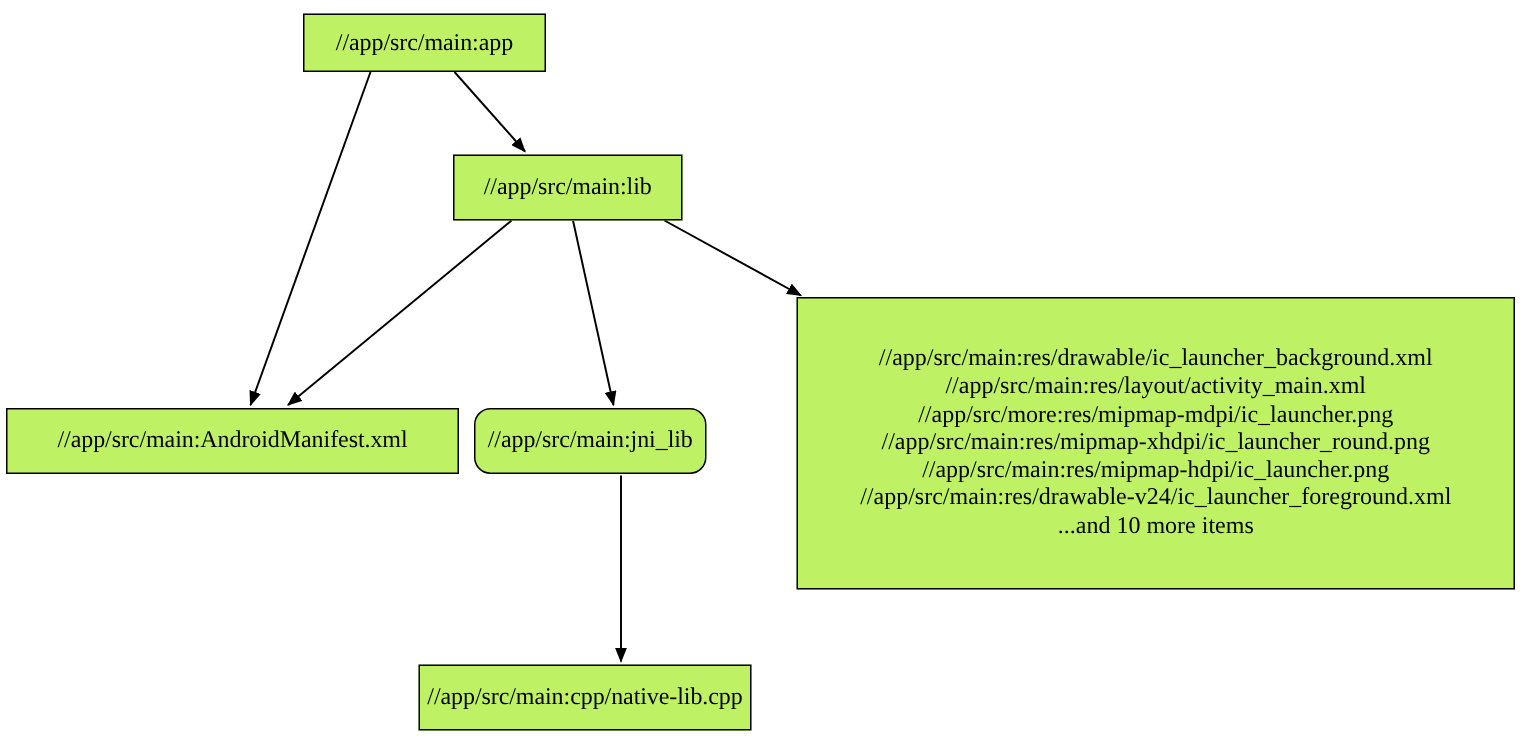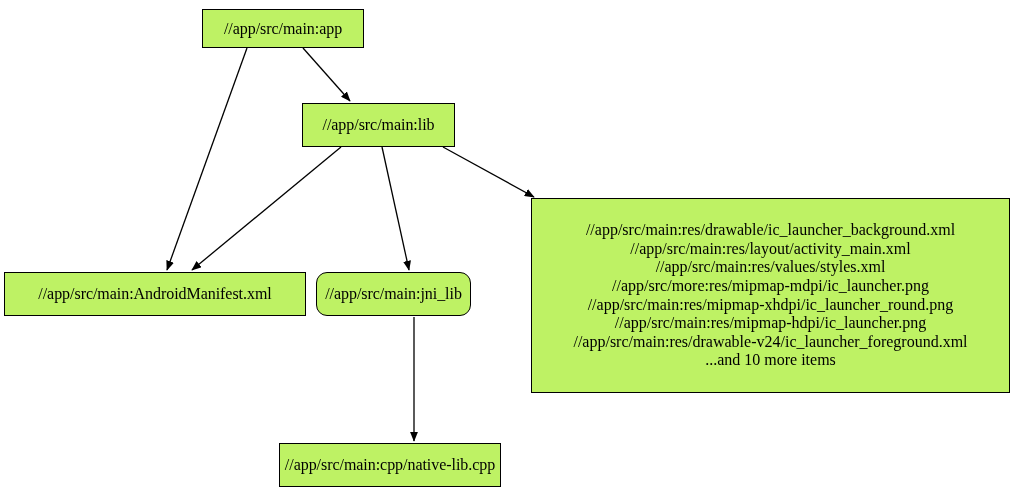--- a/index.html
+++ b/index.html
@@ -104,21 +104,20 @@
   </div>
 
   <div class="node" style="left:279px; top:443px; width:222px; height:44px;">
     <span class="node-label">//app/src/main:cpp/native-lib.cpp</span>
   </div>
 
   <div class="node node-multiline" style="left:531px; top:198px; width:479px; height:195px;">
     <span class="lines" id="resources-lines">
         <span class="line">//app/src/main:res/drawable/ic_launcher_background.xml</span>
         <span class="line">//app/src/main:res/layout/activity_main.xml</span>
-        <span class="line">//app/src/main:res/values/styles.xml</span>
         <span class="line">//app/src/more:res/mipmap-mdpi/ic_launcher.png</span>
         <span class="line">//app/src/main:res/mipmap-xhdpi/ic_launcher_round.png</span>
         <span class="line">//app/src/main:res/mipmap-hdpi/ic_launcher.png</span>
         <span class="line">//app/src/main:res/drawable-v24/ic_launcher_foreground.xml</span>
         <span class="line">...and 10 more items</span>
       </span>
   </div>
 
 </div>
 

